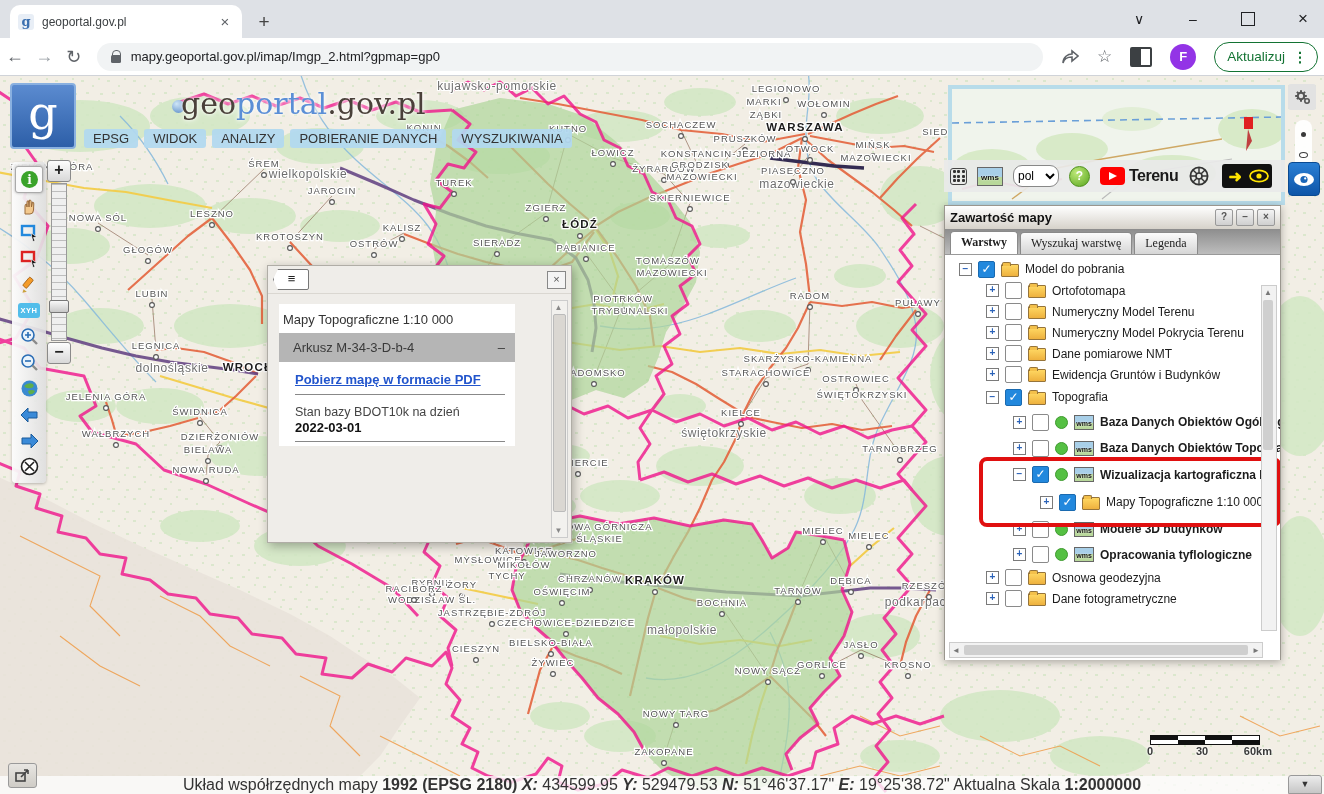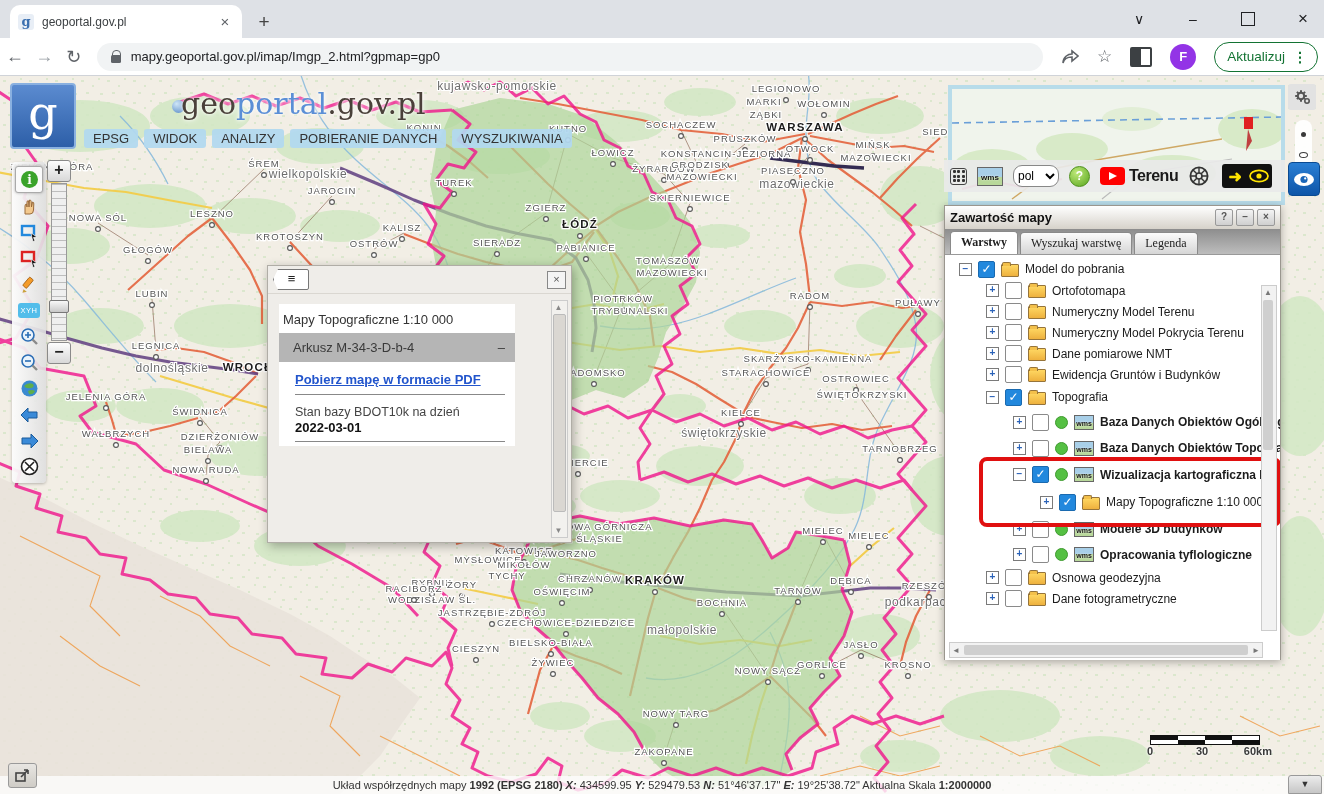--- a/index.html
+++ b/index.html
@@ -43,21 +43,21 @@
   .logo-text{position:absolute;left:172px;top:10px;font-family:"DejaVu Serif",serif;font-size:30px;color:#4a413a;text-shadow:0 0 3px #fff,0 0 6px #fff;}
   .logo-text .blue{color:#5b8fd6;}
   .logo-ball{display:inline-block;width:13px;height:13px;border-radius:50%;background:radial-gradient(circle at 35% 30%,#cfe6f8,#4a7fc0);vertical-align:middle;margin-right:-4px;}
   .mainmenu{position:absolute;left:84px;top:53px;display:flex;gap:6px;}
   .mainmenu .mi{background:rgba(178,216,240,.93);border-radius:3px;padding:2px 9px;font-size:13px;color:#333;white-space:nowrap;}
 
   
   .ltools{position:absolute;left:12px;top:86px;width:34px;background:linear-gradient(to right,rgba(252,252,252,.95),rgba(222,222,222,.9));border-radius:4px;box-shadow:0 1px 3px rgba(0,0,0,.25);padding:3px 0;}
   .tool{width:26px;height:25px;margin:1px auto;display:flex;align-items:center;justify-content:center;}
   .tool.active{background:#fafafa;border:1px solid #aaa;border-radius:3px;box-shadow:0 0 3px rgba(0,0,0,.3);}
-  .xyhbadge{background:#52bdea;color:#fff;font-size:7.5px;font-weight:normal;border-radius:3px;padding:3px 3px;letter-spacing:.5px;}
+  .xyhbadge{background:#52bdea;color:#fff;font-size:7.5px;font-weight:bold;border-radius:3px;padding:3px 3px;letter-spacing:.5px;}
   .zoomslider{position:absolute;left:47px;top:84px;width:24px;}
   .zbtn{width:22px;height:20px;background:linear-gradient(#fdfdfd,#d8d8d8);border:1px solid #8a8a8a;border-radius:3px;font-size:16px;font-weight:bold;color:#222;text-align:center;line-height:18px;margin:0 auto;}
   .zrail{width:14px;height:156px;margin:1px auto;background:repeating-linear-gradient(#bdbdbd 0 1px,#efefef 1px 7px);border:1px solid #999;position:relative;}
   .zhandle{position:absolute;left:-3px;top:116px;width:18px;height:11px;background:linear-gradient(#f8f8f8,#c8c8c8);border:1px solid #777;border-radius:2px;}
 
   
   .overview{position:absolute;left:948px;top:9px;width:337px;height:120px;border:4px solid #b8dcea;box-sizing:border-box;background:#eef3ea;overflow:hidden;}
   .ov-banner{position:absolute;left:0;top:6px;width:212px;height:33px;background:rgba(70,70,70,.72);color:#fff;font-size:15px;font-weight:bold;line-height:33px;padding-left:10px;}
   
   .quickbar{position:absolute;left:944px;top:84px;width:341px;height:32px;background:rgba(233,233,233,.92);display:flex;align-items:center;gap:10px;padding:0 6px;box-sizing:border-box;}
@@ -119,21 +119,21 @@
   .sheetbar{height:29px;background:#b5b5b5;color:#3a3a3a;font-size:13px;display:flex;align-items:center;justify-content:space-between;padding:0 10px 0 14px;}
   .pdflink{display:inline-block;margin:10px 0 0 16px;font-size:13px;font-weight:bold;color:#2255cc;text-decoration:underline;}
   .popup hr{border:none;border-top:1px solid #888;margin:6px 10px 0 16px;}
   .stanlbl{margin:10px 0 0 16px;font-size:12.5px;color:#444;}
   .standate{margin:1px 0 0 16px;font-size:13px;font-weight:bold;color:#111;}
   .popscroll{position:absolute;right:3px;top:34px;width:15px;height:236px;background:#f2f1ee;border:1px solid #ccc;}
   .popthumb{position:absolute;left:1px;top:13px;width:11px;height:196px;background:#dad7d2;border:1px solid #bbb;border-radius:2px;}
   .psarr{position:absolute;left:0;width:13px;text-align:center;font-size:8px;color:#888;}
 
   
-  .statusbar{position:absolute;left:0;bottom:0;width:100%;height:18px;background:rgba(253,253,253,.8);font-size:11px;color:#333;text-align:center;line-height:18px;white-space:nowrap;}
+  .statusbar{position:absolute;left:0;bottom:0;width:100%;height:18px;background:rgba(253,253,253,.8);font-size:16px;color:#333;text-align:center;line-height:18px;white-space:nowrap;}
   .statusbar .b{font-weight:bold;}
   .statusbar .bi{font-weight:bold;font-style:italic;}
   .scalebar{position:absolute;left:1150px;top:659px;width:110px;}
   .sb-bar{display:grid;grid-template-columns:repeat(4,1fr);border:1px solid #111;height:8px;background:#fff;}
   .sb-bar i{position:relative;}
   .sb-bar i.k::before{content:"";position:absolute;left:0;top:0;width:100%;height:50%;background:#111;}
   .sb-bar i.w::before{content:"";position:absolute;left:0;bottom:0;width:100%;height:50%;background:#111;}
   .sb-labels{position:relative;height:14px;font-size:11px;font-weight:bold;color:#3a3a3a;text-shadow:0 0 2px #fff,0 0 3px #fff;}
   .sb0{position:absolute;left:-3px;} .sb30{position:absolute;left:46px;} .sb60{position:absolute;right:-12px;}
   .cornerbl{position:absolute;left:8px;bottom:6px;width:27px;height:23px;background:linear-gradient(#e8e6e2,#cfccc6);border:1px solid #9a9a9a;border-radius:3px;display:flex;align-items:center;justify-content:center;}

